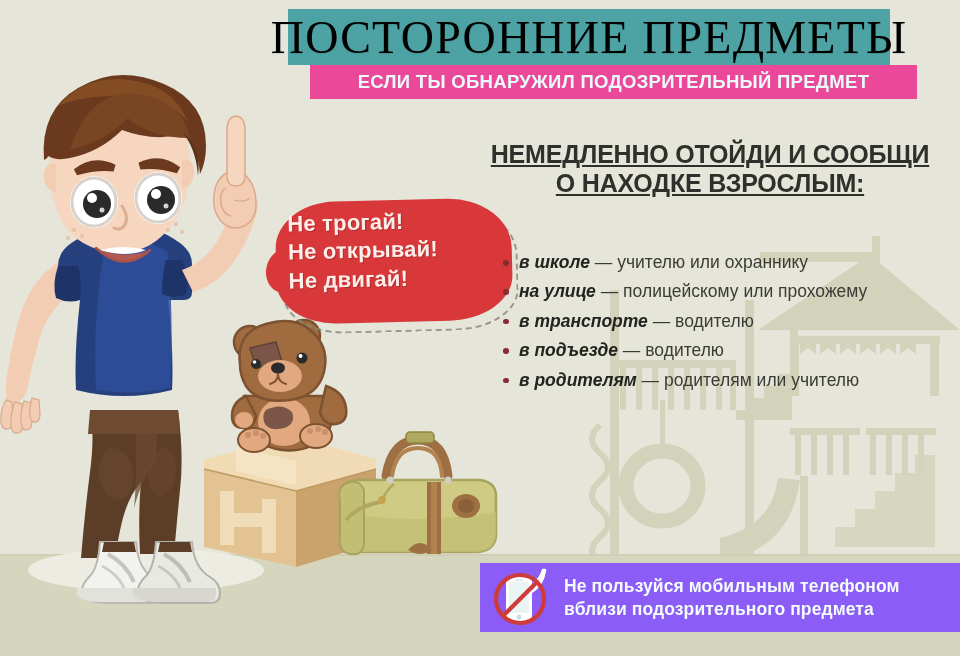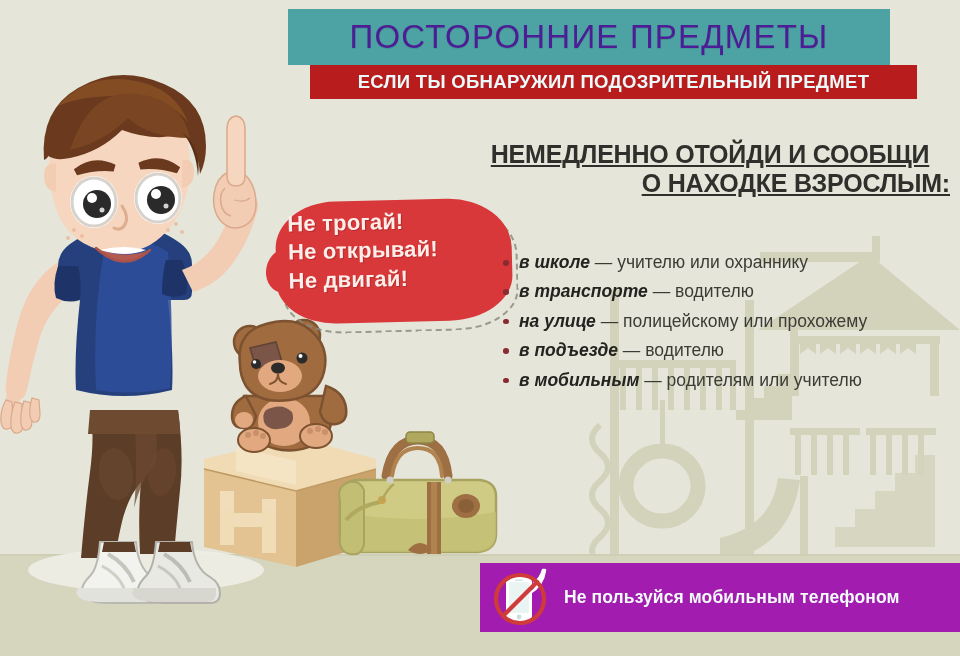--- a/index.html
+++ b/index.html
@@ -29,48 +29,48 @@
   }
 
   
   .band-top {
     position:absolute; left:288px; top:9px; width:602px; height:56px;
     background:#4da3a3;
   }
   .band-top .band-text {
     position:absolute; inset:0;
     display:flex; align-items:center; justify-content:center;
-    color:#4c1d95;
-    font-size:33px; letter-spacing:1.2px;
-    font-family:Liberation Sans, sans-serif;
+    color:#000000;
+    font-size:46px; letter-spacing:1.2px;
+    font-family:Liberation Serif, serif;
     white-space:nowrap;
     text-shadow:0 1px 1px rgba(0,0,0,.10);
   }
   .band-sub {
     position:absolute; left:310px; top:65px; width:607px; height:34px;
-    background:#b91c1c;
+    background:#ec4899;
   }
   .band-sub .band-text {
     position:absolute; inset:0;
     display:flex; align-items:center; justify-content:center;
     color:#eafafa;
     font-size:18.5px; font-weight:bold; letter-spacing:.3px;
     white-space:nowrap;
   }
 
   
   .headline {
     position:absolute; left:470px; top:140px; width:480px;
     text-align:center;
     color:#2f2f2b;
     font-size:25px; font-weight:bold; line-height:1.16;
     letter-spacing:-.2px;
     text-decoration:underline;
   }
-  .headline .l2 { display:block;text-align:right; }
+  .headline .l2 { display:block; }
 
   .advice-list {
     position:absolute; left:501px; top:208px; width:450px;
     list-style:none;
     margin-top:44px;
   }
   .advice-list li {
     position:relative;
     padding-left:18px;
     margin-bottom:7.5px;
@@ -122,21 +122,21 @@
     font-size:22px; font-weight:bold;
     line-height:1.29;
     letter-spacing:.2px;
     text-shadow:1px 1px 0 rgba(120,20,22,.35);
     white-space:nowrap;
   }
 
   
   .bottom-banner {
     position:absolute; left:480px; top:563px; width:480px; height:69px;
-    background:#a21caf;
+    background:#8b5cf6;
     display:flex; align-items:center;
   }
   .banner-icon {
     flex:0 0 auto; width:76px; height:62px; margin-left:8px;
     position:relative;
   }
   .banner-text {
     color:#f3fcfb;
     font-size:17.5px; font-weight:bold; line-height:1.28;
     letter-spacing:.1px;
@@ -428,39 +428,39 @@
 
   <ul class="advice-list">
     <li>
       <span class="bullet"></span>
       <span class="term">в школе</span>
       <span class="dash">—</span>
       <span class="who">учителю или охраннику</span>
     </li>
     <li>
       <span class="bullet"></span>
+      <span class="term">на улице</span>
+      <span class="dash">—</span>
+      <span class="who">полицейскому или прохожему</span>
+    </li>
+    <li>
+      <span class="bullet"></span>
       <span class="term">в транспорте</span>
       <span class="dash">—</span>
       <span class="who">водителю</span>
-    </li>
-    <li>
-      <span class="bullet"></span>
-      <span class="term">на улице</span>
-      <span class="dash">—</span>
-      <span class="who">полицейскому или прохожему</span>
     </li>
     <li>
       <span class="bullet"></span>
       <span class="term">в подъезде</span>
       <span class="dash">—</span>
       <span class="who">водителю</span>
     </li>
     <li>
       <span class="bullet"></span>
-      <span class="term">в мобильным</span>
+      <span class="term">в родителям</span>
       <span class="dash">—</span>
       <span class="who">родителям или учителю</span>
     </li>
   </ul>
 
   <div class="bottom-banner">
     <div class="banner-icon">
       <svg width="76" height="62" viewBox="0 0 76 62">
 
         <rect x="18" y="10" width="26" height="44" rx="5" fill="#ffffff"></rect>
@@ -471,16 +471,17 @@
         <path d="M46 16 q7 -5 9 -13" fill="none" stroke="#ffffff" stroke-width="2.6" stroke-linecap="round"></path>
         <path d="M44 21 q10 -6 12 -18" fill="none" stroke="#ffffff" stroke-width="2.6" stroke-linecap="round"></path>
         <path d="M42 26 q13 -8 15 -23" fill="none" stroke="#ffffff" stroke-width="2.6" stroke-linecap="round"></path>
 
         <circle cx="32" cy="32" r="24" fill="none" stroke="#cf3b3b" stroke-width="4.2"></circle>
         <line x1="15" y1="49" x2="49" y2="15" stroke="#cf3b3b" stroke-width="4.2" stroke-linecap="round"></line>
       </svg>
     </div>
     <div class="banner-text">
       <span>Не пользуйся мобильным телефоном</span>
+      <span>вблизи подозрительного предмета</span>
     </div>
   </div>
 
 </div>
 
 </body></html>

